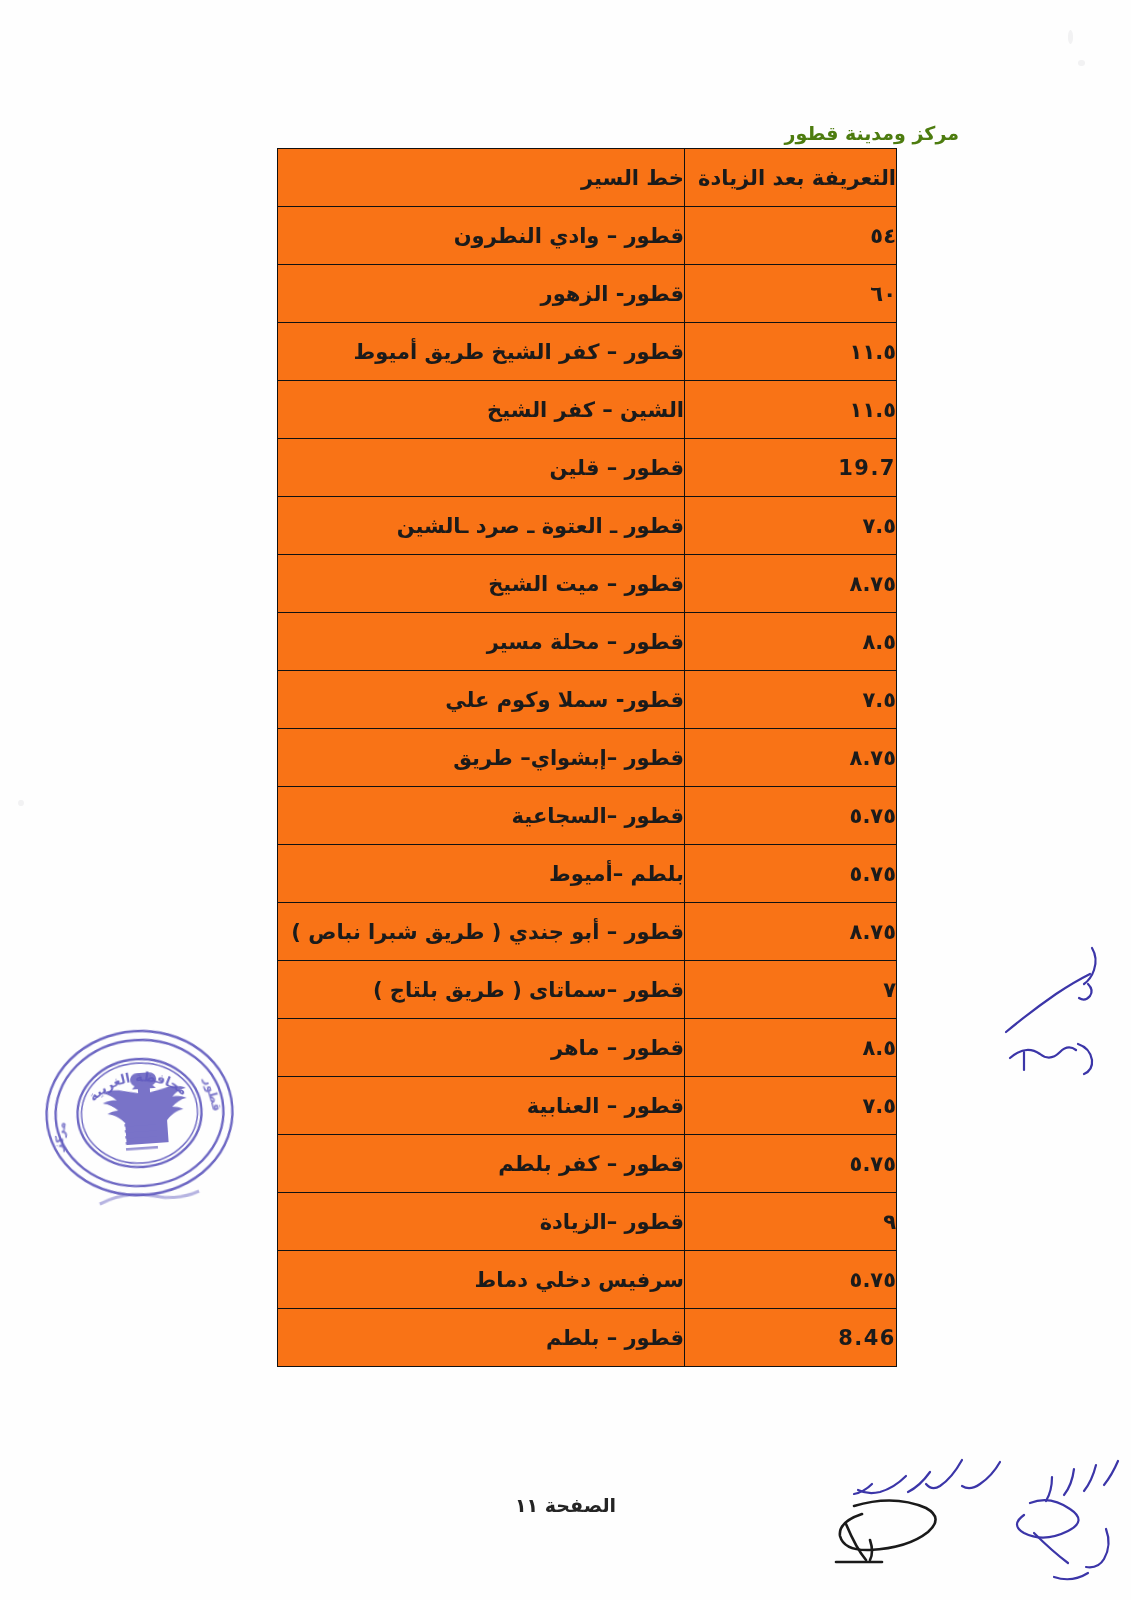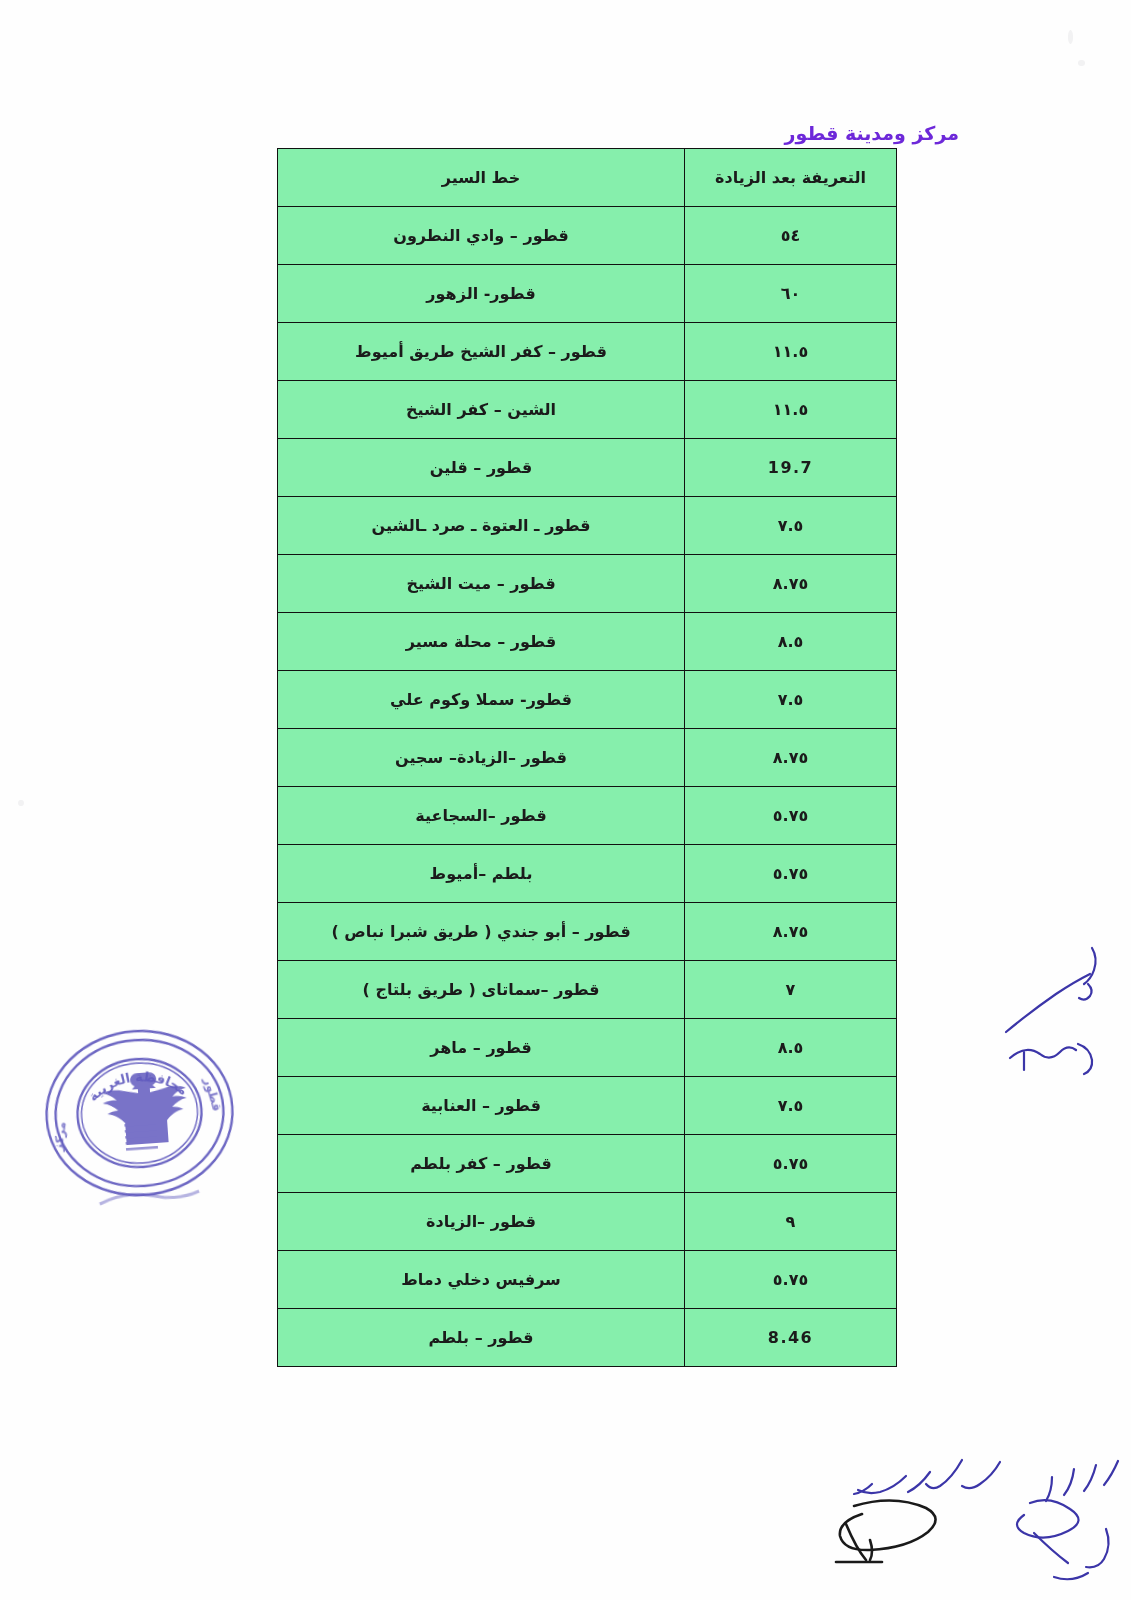--- a/index.html
+++ b/index.html
@@ -31,47 +31,47 @@
   }
 
   
   .doc-header {
     position: absolute;
     top: 122px;
     right: 172px;
     font-size: 19px;
     font-weight: 700;
     letter-spacing: .2px;
-    color: #6d28d9;
+    color: #4d7c0f;
     white-space: nowrap;
   }
 
   
   .fare-table-wrap {
     position: absolute;
     top: 148px;
     right: 234px;
     width: 619px;
   }
   table.fare-table {
     border-collapse: collapse;
     width: 619px;
     table-layout: fixed;
   }
   table.fare-table th,
   table.fare-table td {
     border: 1.6px solid #111;
-    text-align: center;
+    text-align: right;
     vertical-align: middle;
-    font-size: 16px;
+    font-size: 21px;
     font-weight: 700;
     color: #1b1b1b;
     padding: 0;
     height: 57px;
-    background: #86efac;
+    background: #f97316;
   }
   col.col-fare  { width: 212px; }
   col.col-route { width: 407px; }
 
   th.head-cell {
     height: 62px;
     font-size: 18.5px;
   }
   td.route-cell {
     font-size: 18.5px;
@@ -169,21 +169,21 @@
           <tr>
             <td class="fare-cell">٨.٥</td>
             <td class="route-cell">قطور – محلة مسير</td>
           </tr>
           <tr>
             <td class="fare-cell">٧.٥</td>
             <td class="route-cell">قطور- سملا وكوم علي</td>
           </tr>
           <tr>
             <td class="fare-cell">٨.٧٥</td>
-            <td class="route-cell">قطور –الزيادة– سجين</td>
+            <td class="route-cell">قطور –إبشواي– طريق</td>
           </tr>
           <tr>
             <td class="fare-cell">٥.٧٥</td>
             <td class="route-cell">قطور –السجاعية</td>
           </tr>
           <tr>
             <td class="fare-cell">٥.٧٥</td>
             <td class="route-cell">بلطم –أميوط</td>
           </tr>
           <tr>
@@ -290,14 +290,15 @@
       <path d="M96 10 q-4 16 -12 26"></path>
       <path d="M74 14 q-2 16 -10 26"></path>
       <path d="M52 22 q0 14 -6 24"></path>
       <path d="M30 48 q20 -8 40 6 q18 12 -2 22 q-24 12 -44 2 q-14 -8 0 -18"></path>
       <path d="M34 78 q18 18 34 30"></path>
       <path d="M106 74 q6 16 -2 30 q-6 10 -18 8"></path>
       <path d="M88 118 q-16 10 -34 4"></path>
     </g>
   </svg>
 
+  <div class="doc-footer">الصفحة ١١</div>
 
 </div>
 
 </body></html>

